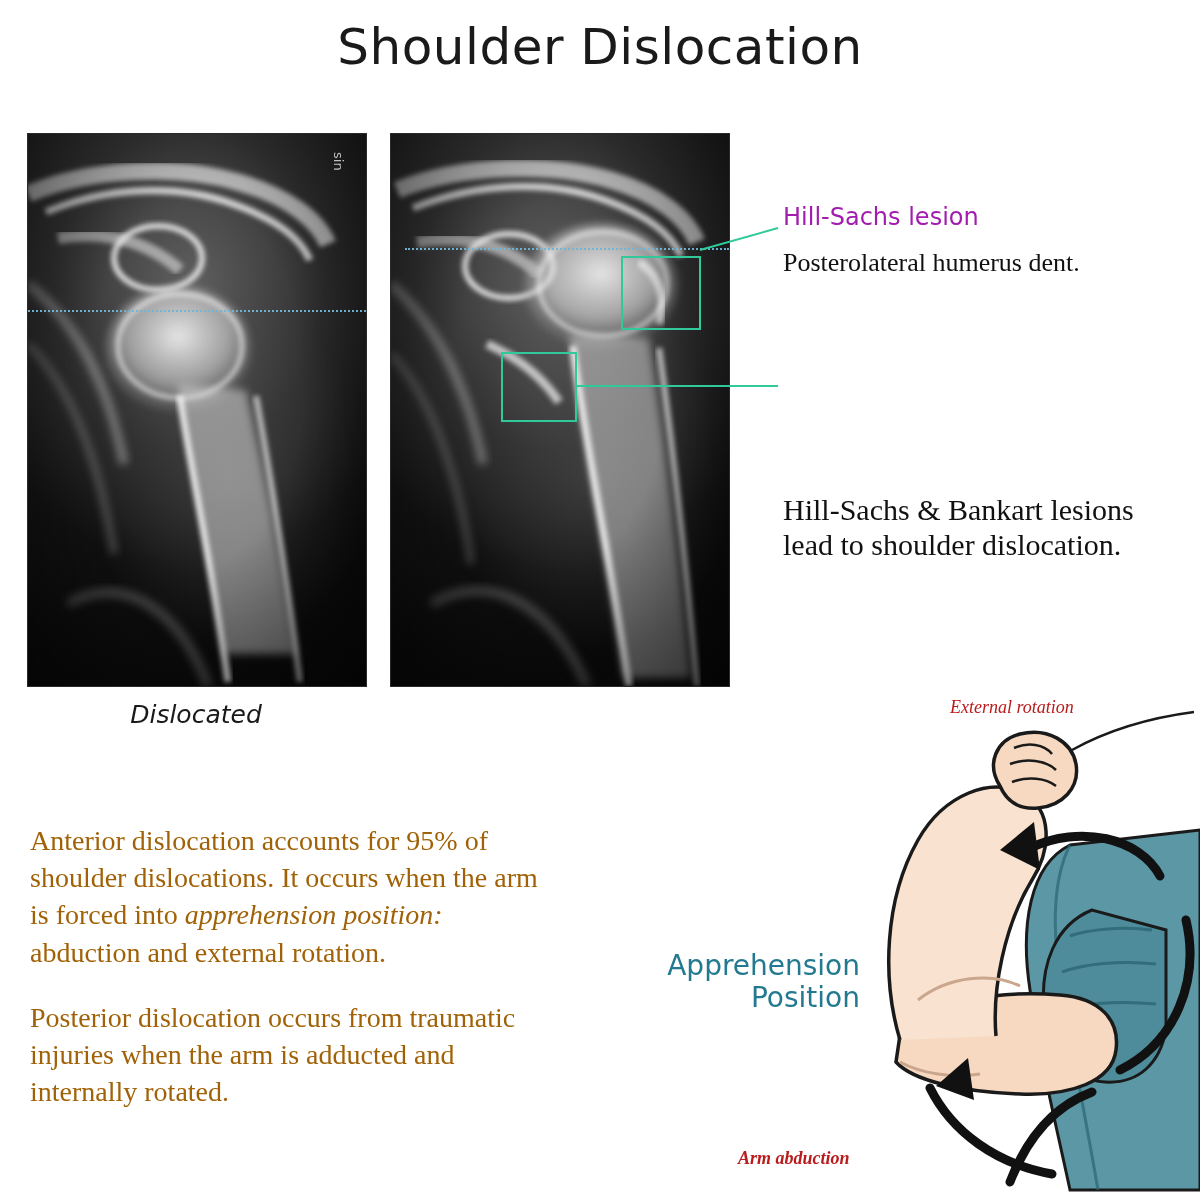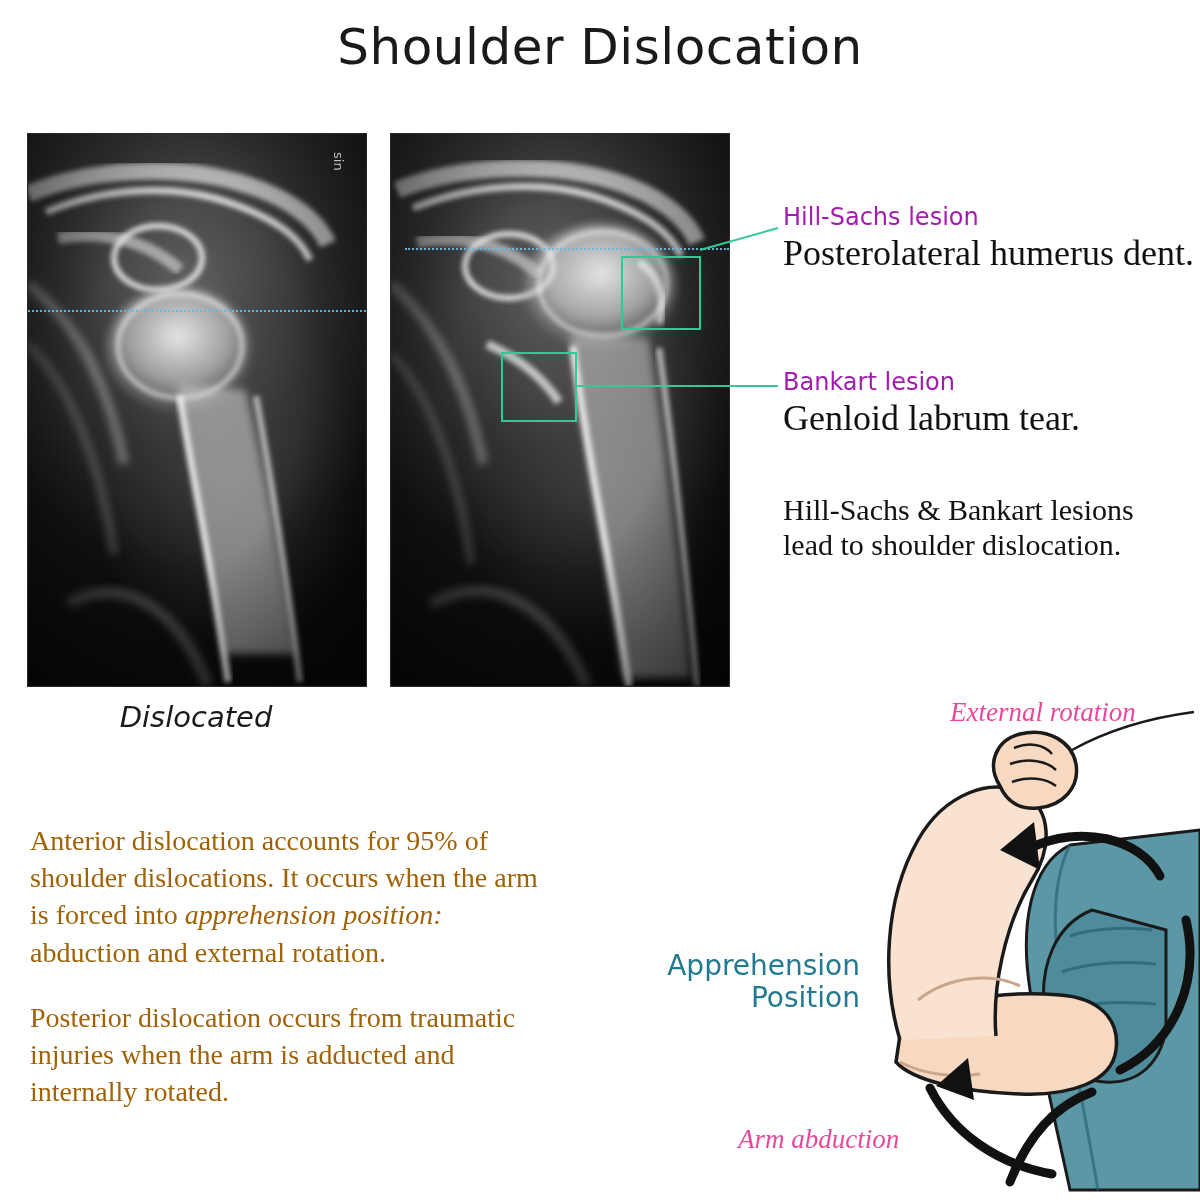--- a/index.html
+++ b/index.html
@@ -79,21 +79,21 @@
     font-size: 13px;
     transform: rotate(90deg);
     transform-origin: left top;
     opacity: .85;
   }
 
   .xray-caption {
     position: absolute;
     top: 700px;
     font-family: "DejaVu Sans", sans-serif;
-    font-size: 29px;
+    font-size: 25px;
     font-style: italic;
     color: #1a1a1a;
     text-align: center;
   }
   #cap-left  { left: 27px;  width: 338px; }
   #cap-right { left: 390px; width: 338px; }
 
   
   .anno {
     position: absolute;
@@ -105,22 +105,22 @@
   #anno2 { top: 368px; left: 783px; width: 410px; }
   #anno3 { top: 492px; left: 783px; width: 415px; }
 
   .anno .head {
     font-family: "DejaVu Sans", sans-serif;
     font-size: 24px;
     color: #a21caf;
     white-space: nowrap;
   }
   .anno .sub {
-    font-size: 36px;
-    margin-top: 1px;
+    font-size: 26px;
+    margin-top: 17px;
     white-space: nowrap;
   }
   .anno .para {
     font-size: 30px;
   }
 
   svg.leaders {
     position: absolute;
     top: 0; left: 0;
     width: 1200px; height: 1200px;
@@ -146,26 +146,26 @@
     position: absolute;
     left: 600px;
     top: 690px;
     width: 600px;
     height: 510px;
   }
   .illus-label {
     position: absolute;
     font-family: "Liberation Serif", serif;
     font-style: italic;
-    font-size: 27px;
-    color: #ec4899;
+    font-size: 18px;
+    color: #b91c1c;
     white-space: nowrap;
   }
   #lbl-ext { top: 697px; left: 950px; }
-  #lbl-abd { top: 1124px; left: 738px; }
+  #lbl-abd { top: 1148px; left: 738px; font-weight: bold; }
   #lbl-appr {
     position: absolute;
     top: 950px;
     left: 625px;
     width: 235px;
     text-align: right;
     font-family: "DejaVu Sans", sans-serif;
     font-size: 28px;
     color: #237a90;
     line-height: 1.15;
@@ -265,24 +265,20 @@
     <path d="M700 250 L 778 228" stroke="#2fc99a" stroke-width="2" fill="none"></path>
     <path d="M576 386 L 700 386 L 700 386 L 778 386" stroke="#2fc99a" stroke-width="2" fill="none"></path>
     <path d="M700 386 L 700 330" stroke="#2fc99a" stroke-width="2" fill="none" opacity="0"></path>
   </svg>
 
   <div class="anno" id="anno1">
     <div class="head">Hill-Sachs lesion</div>
     <div class="sub">Posterolateral humerus dent.</div>
   </div>
 
-  <div class="anno" id="anno2">
-    <div class="head">Bankart lesion</div>
-    <div class="sub">Genloid labrum tear.</div>
-  </div>
 
   <div class="anno" id="anno3">
     <div class="para">Hill-Sachs &amp; Bankart lesions</div>
     <div class="para">lead to shoulder dislocation.</div>
   </div>
 
   <div id="body-text">
     <p><span>Anterior dislocation accounts for 95% of shoulder dislocations. It occurs when the arm is forced into </span><em>apprehension position:</em><span> abduction and external rotation.</span></p>
     <p>Posterior dislocation occurs from traumatic injuries when the arm is adducted and internally rotated.</p>
   </div>

